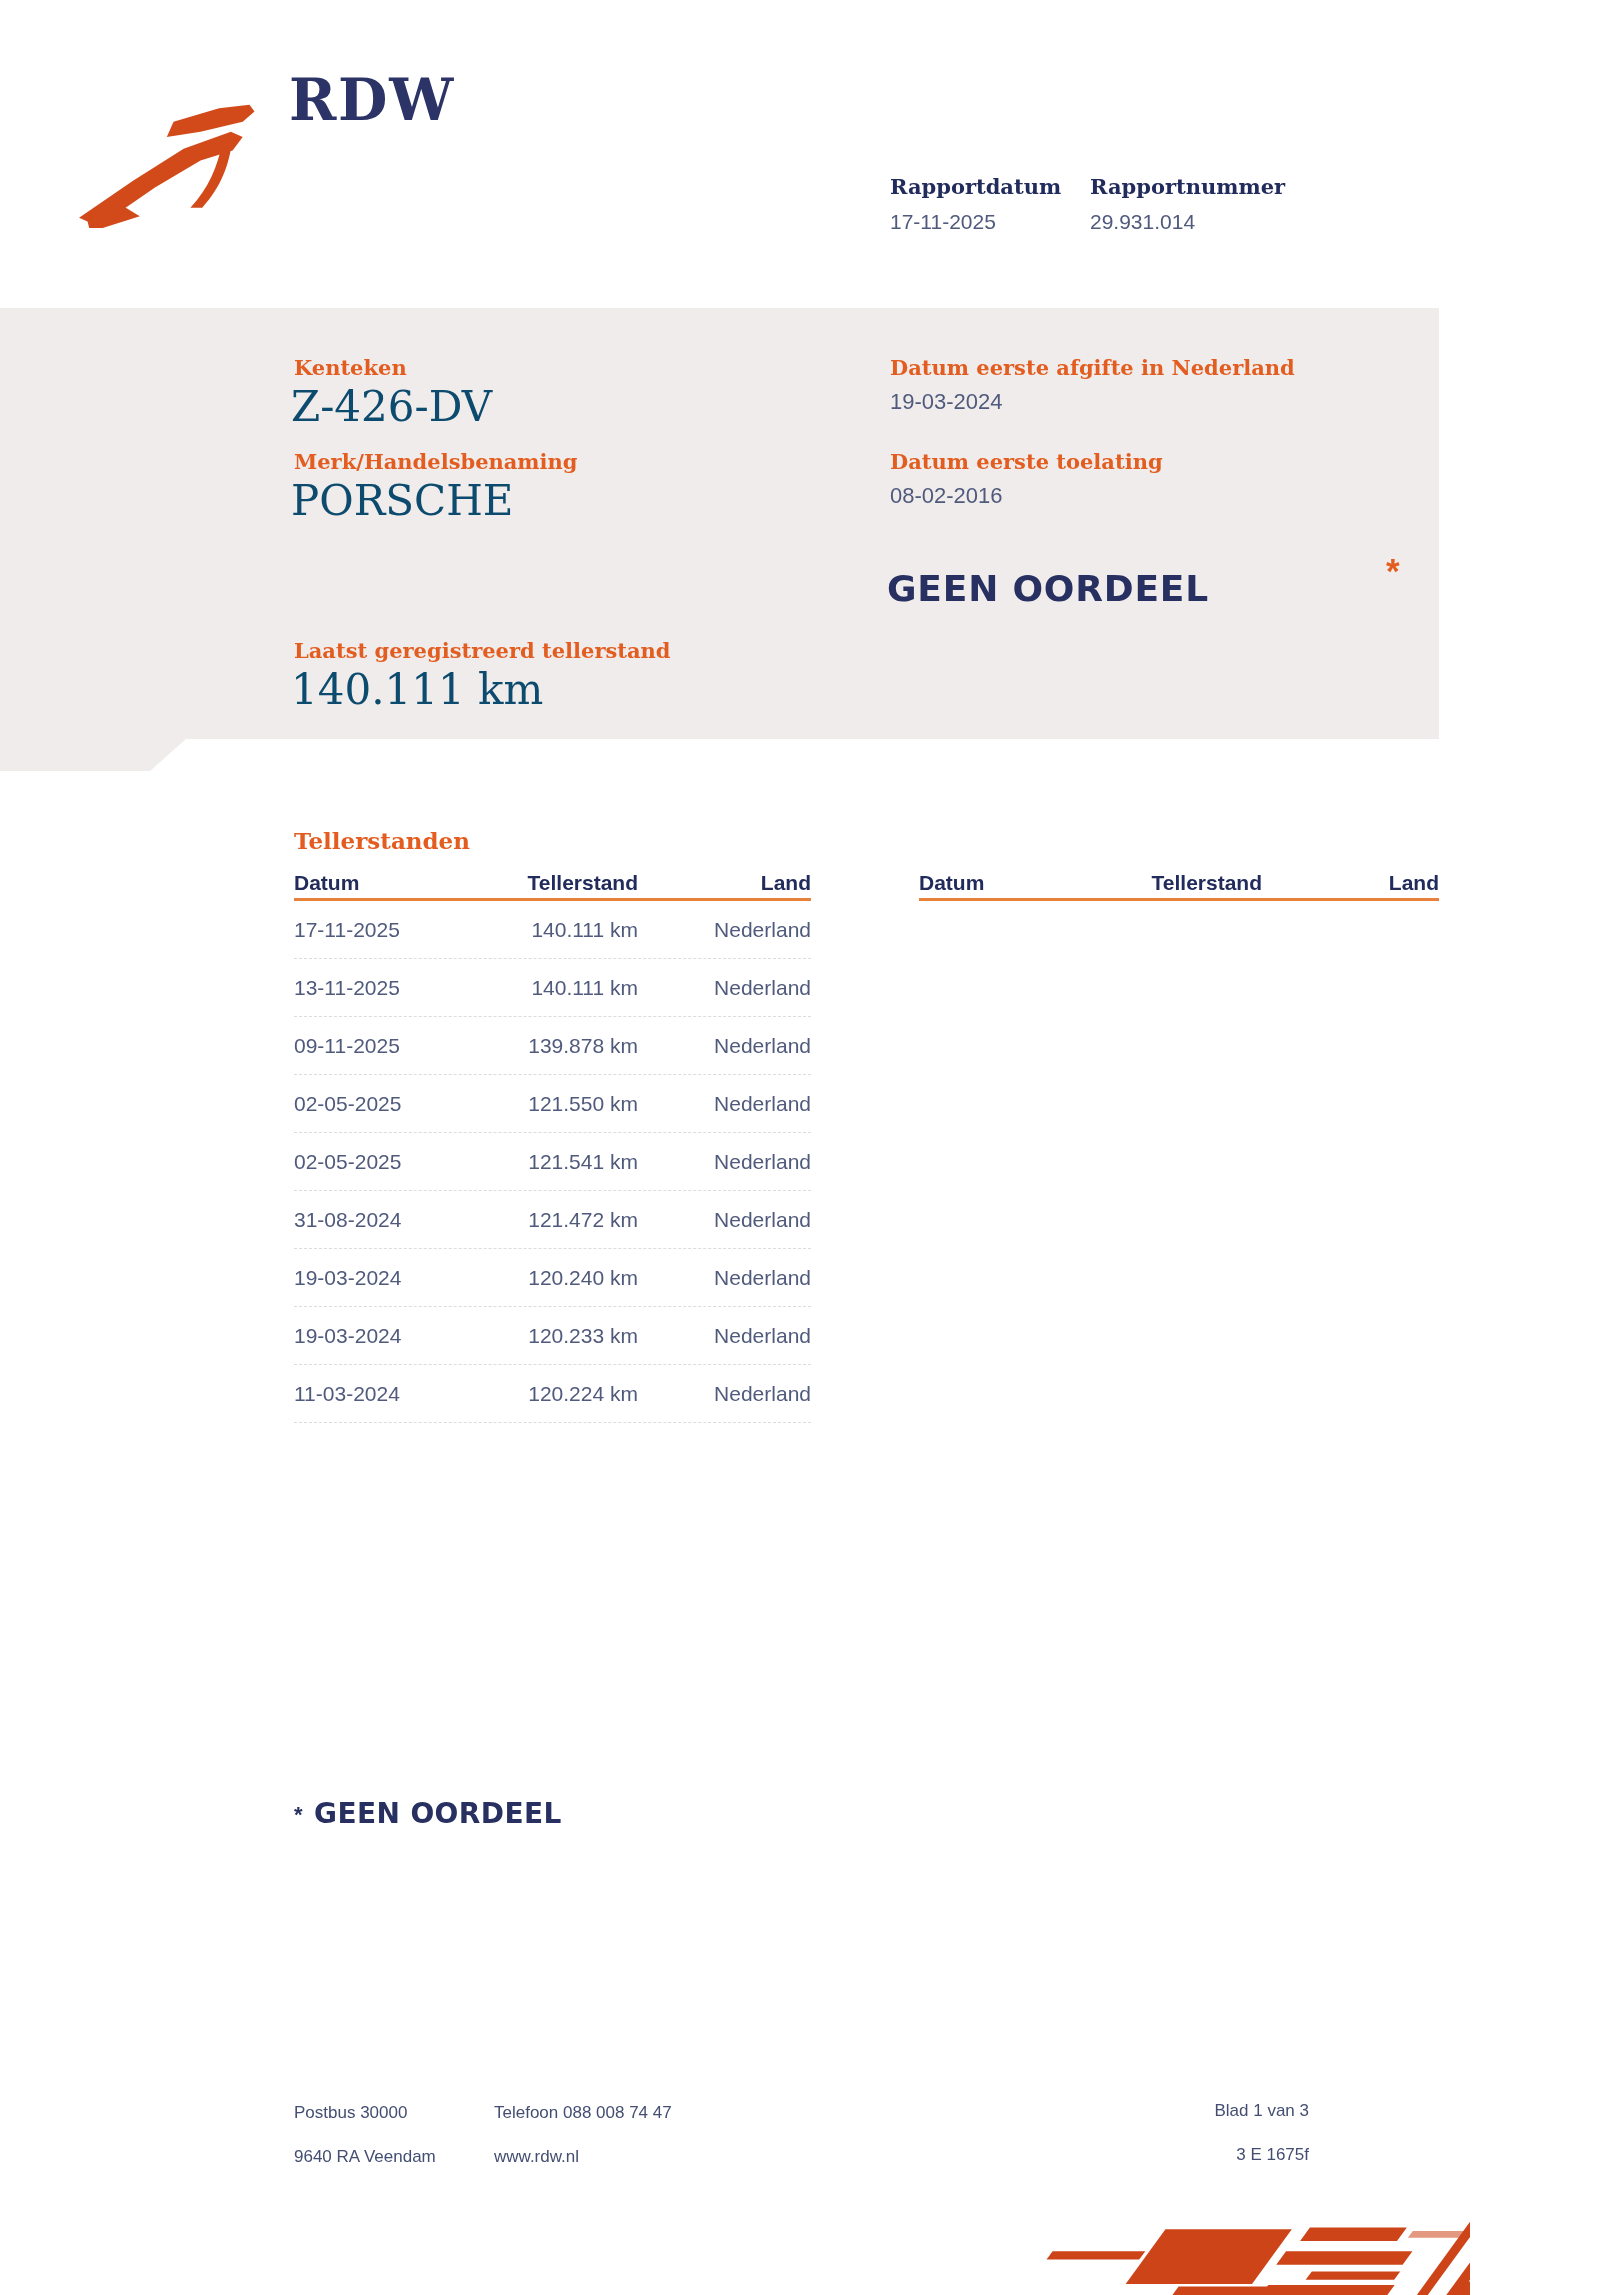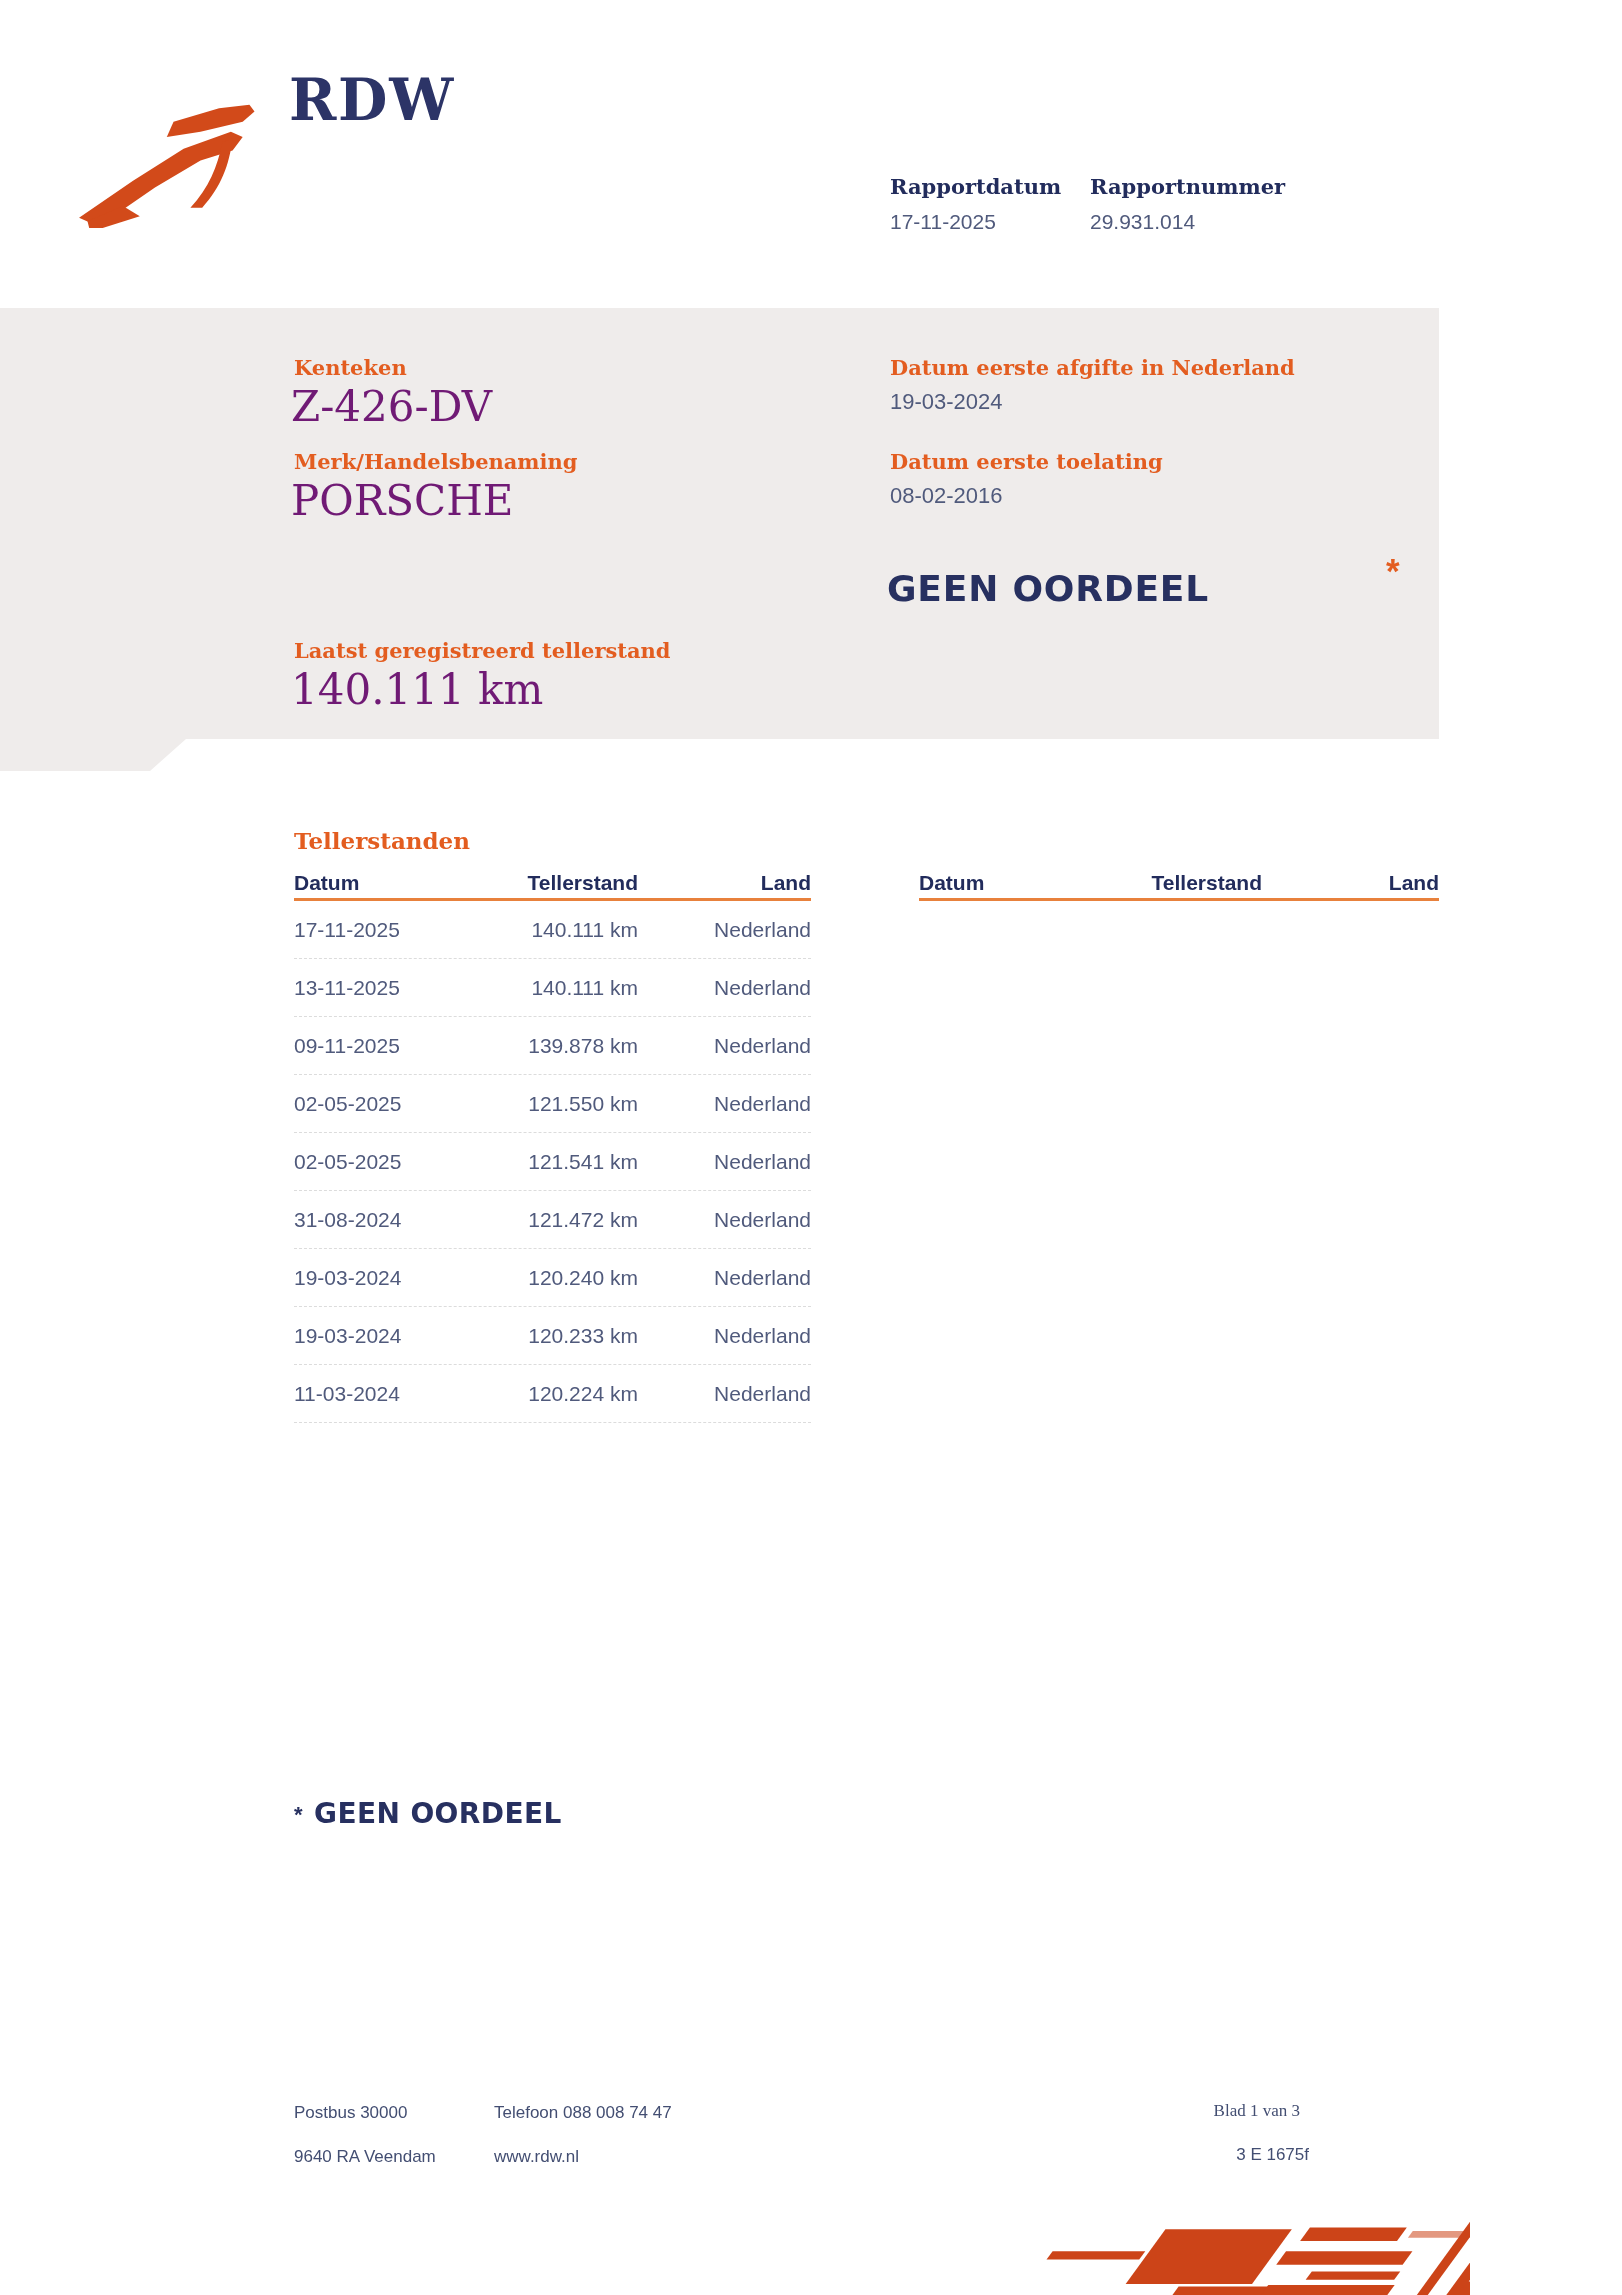--- a/index.html
+++ b/index.html
@@ -16,21 +16,21 @@
     font-weight:bold;font-size:47px;color:#dd6c32;letter-spacing:-0.8px;}
   .hdr-label{font-family:"DejaVu Serif","Liberation Serif",serif;font-weight:bold;
     font-size:21px;color:#222c5c;}
   .hdr-value{font-size:21px;color:#505a7c;}
 
   
   .panel{left:0;top:308px;width:1439px;height:463px;background:#efeceb;
     clip-path:polygon(0 0,1439px 0,1439px 431px,186px 431px,150px 463px,0 463px);}
   .p-label{font-family:"DejaVu Serif","Liberation Serif",serif;font-weight:bold;
     font-size:21px;color:#e35d20;}
-  .p-big{font-family:"DejaVu Serif","Liberation Serif",serif;font-size:42px;color:#701a75;}
+  .p-big{font-family:"DejaVu Serif","Liberation Serif",serif;font-size:42px;color:#0c4a6e;}
   .p-date{font-size:22px;color:#505a7c;}
   .verdict{left:887px;top:568px;font-family:"DejaVu Sans","Liberation Sans",sans-serif;
     font-weight:bold;font-size:36px;color:#273060;letter-spacing:0.8px;}
   .verdict-star{left:1386px;top:551px;font-size:35px;color:#e35d20;font-weight:bold;}
 
   
   .section-title{left:294px;top:827px;font-family:"DejaVu Serif","Liberation Serif",serif;
     font-weight:bold;font-size:23px;color:#e35d20;}
   .thead{height:29px;}
   .thead span{position:absolute;top:0;font-weight:bold;font-size:21px;color:#222c5c;}
@@ -162,21 +162,21 @@
   </div>
   <div class="abs oline" style="left:919px;top:898px;width:520px;"></div>
 
   <div class="abs note-star">*</div>
   <div class="abs note-title">GEEN OORDEEL</div>
 
   <div class="abs ftr" style="left:294px;top:2103px;">Postbus 30000</div>
   <div class="abs ftr" style="left:294px;top:2147px;">9640 RA Veendam</div>
   <div class="abs ftr" style="left:494px;top:2103px;">Telefoon 088 008 74 47</div>
   <div class="abs ftr" style="left:494px;top:2147px;">www.rdw.nl</div>
-  <div class="abs ftr ftr-right" style="right:170px;top:2101px;font-family:Liberation Serif, serif;">Blad 1 van 3</div>
+  <div class="abs ftr ftr-right" style="right:161px;top:2101px;">Blad 1 van 3</div>
   <div class="abs ftr ftr-right" style="right:161px;top:2145px;">3 E 1675f</div>
 
   <svg class="abs graphic-bottom" width="693" height="91" viewBox="0 0 820 108">
     <g transform="skewX(-36)">
       <g fill="#cc4418">
         <rect x="300" y="30" width="150" height="65"></rect>
         <rect x="185" y="56" width="110" height="10"></rect>
         <rect x="365" y="98" width="130" height="10"></rect>
         <rect x="470" y="28" width="115" height="16"></rect>
         <rect x="595" y="32" width="90" height="8" opacity="0.55"></rect>

